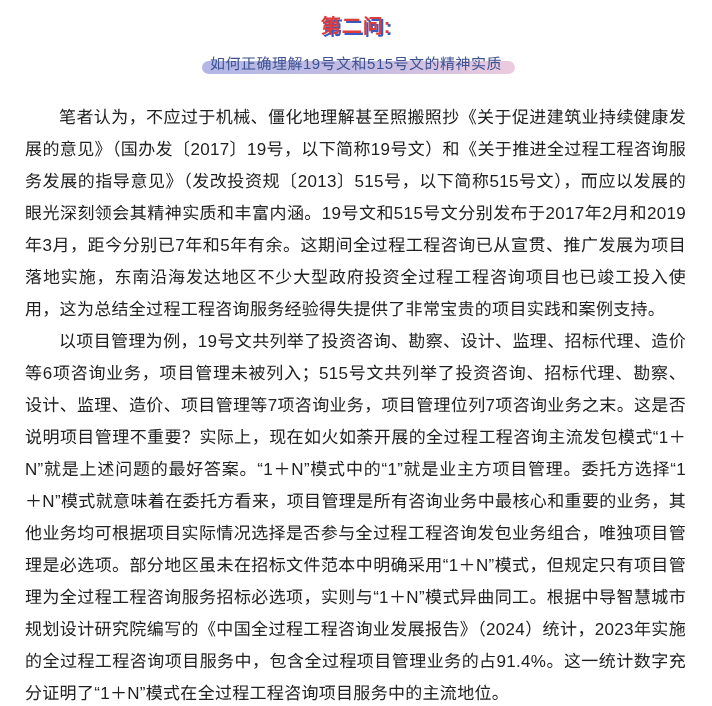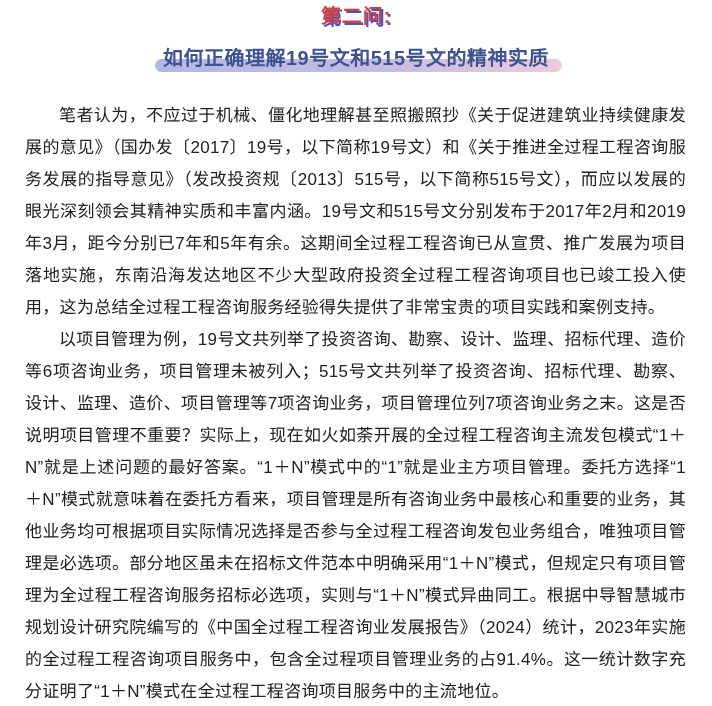--- a/index.html
+++ b/index.html
@@ -11,36 +11,37 @@
     position: relative;
     width: 712px;
     height: 706px;
     margin: 0 auto;
     background: #ffffff;
     overflow: hidden;
     font-family: "Liberation Sans", "DejaVu Sans", sans-serif;
   }
   .title {
     margin: 0;
+    padding-top: 10px;
     text-align: center;
     font-size: 20px;
     font-weight: bold;
     letter-spacing: 1px;
     color: #dc3c3c;
     text-shadow: 2px 2px 0 #3a5ac0;
   }
   .subtitle-wrap {
     margin-top: 13px;
     text-align: center;
   }
   .subtitle {
     position: relative;
     display: inline-block;
-    font-size: 20px;
-    font-weight: 700;
+    font-size: 15px;
+    font-weight: 400;
     letter-spacing: 0.5px;
     color: #3d5391;
   }
   .subtitle-highlight {
     position: absolute;
     left: -8px;
     right: -13px;
     bottom: -1px;
     height: 13px;
     border-radius: 7px;

